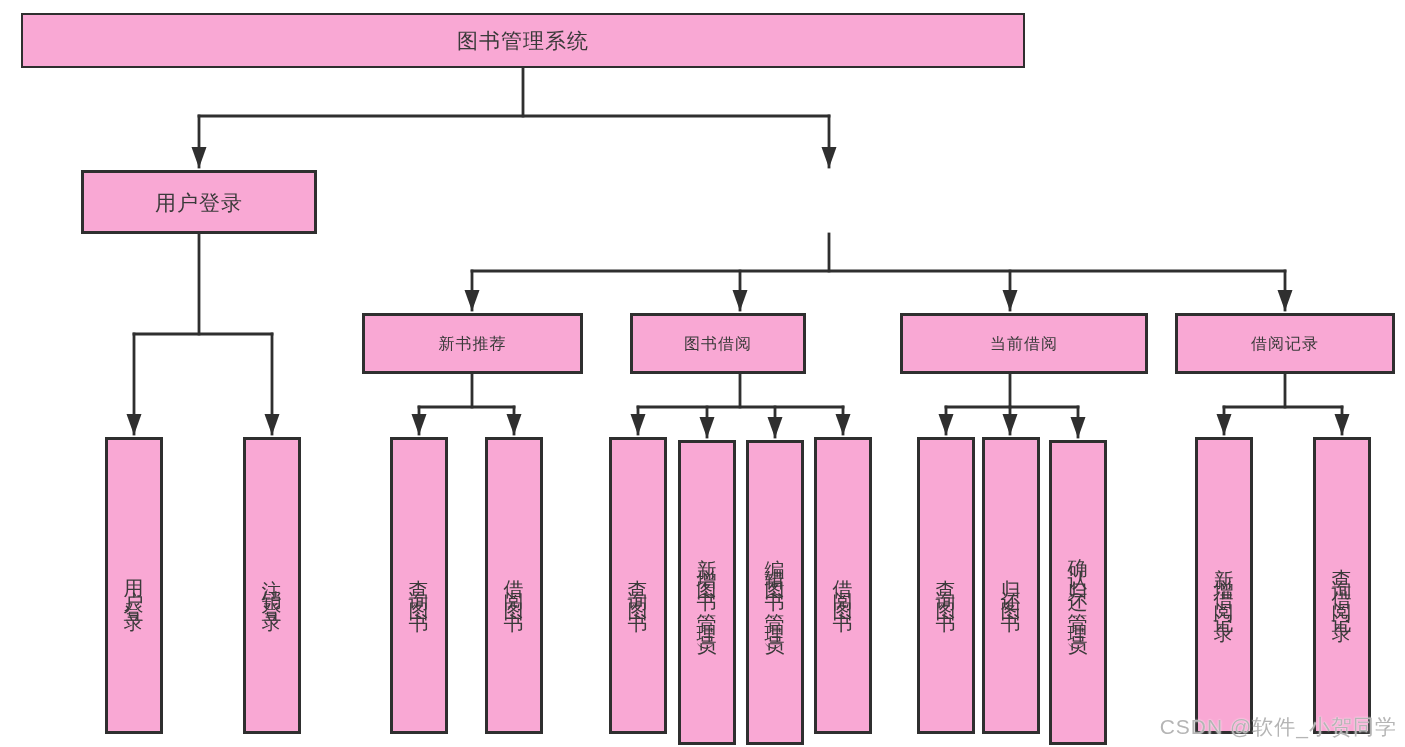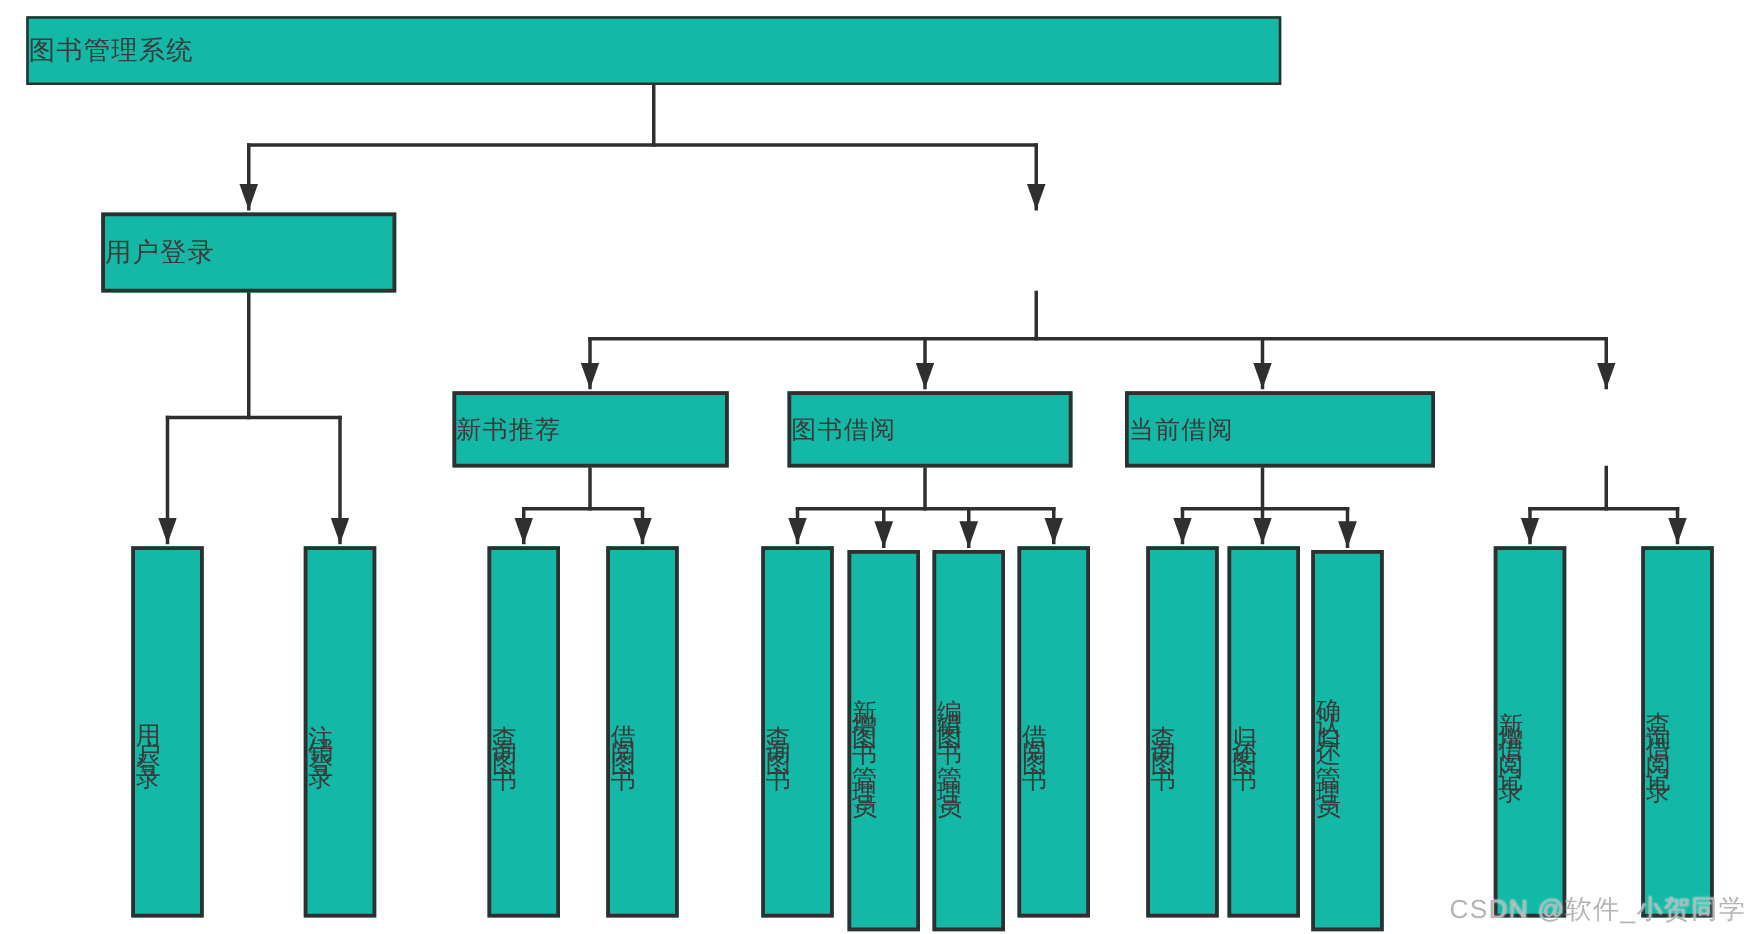--- a/index.html
+++ b/index.html
@@ -22,32 +22,33 @@
   }
   svg.edges {
     position: absolute; left: 0; top: 0;
     width: 1405px; height: 747px;
     color: var(--line);
   }
   svg.edges line { stroke: var(--line); stroke-width: 2.8; stroke-linecap: square; }
   svg.edges polygon { fill: var(--line); stroke: none; }
   .node {
     position: absolute;
-    background: #14b8a6;
+    background: #f9a8d4;
     border: 3px solid var(--line);
     color: var(--text);
     display: flex;
     align-items: center;
+    justify-content: center;
     text-align: center;
     font-size: 20px;
     line-height: 1;
   }
   .node.root { border-width: 2.5px; font-size: 21px; letter-spacing: 1px; }
   .node.lvl2 { font-size: 21px; letter-spacing: 1px; }
-  .node.lvl3 { font-size: 20px; letter-spacing: 1px; }
+  .node.lvl3 { font-size: 16px; letter-spacing: 1px; }
   .node.leaf span {
     writing-mode: vertical-rl;
     text-orientation: mixed;
     letter-spacing: 11px;
     font-size: 20px;
   }
   .watermark {
     position: absolute;
     right: 8px; bottom: 6px;
     font-size: 21px;
@@ -117,25 +118,28 @@
     <span>图书管理系统</span>
   </div>
 
   <div class="node lvl2" style="left:81px;top:170px;width:236px;height:64px">
     <span>用户登录</span>
   </div>
 
   <div class="node lvl3" style="left:362px;top:313px;width:221px;height:61px">
     <span>新书推荐</span>
   </div>
-  <div class="node lvl3" style="left:630px;top:313px;width:228px;height:61px">
+  <div class="node lvl3" style="left:630px;top:313px;width:176px;height:61px">
     <span>图书借阅</span>
   </div>
   <div class="node lvl3" style="left:900px;top:313px;width:248px;height:61px">
     <span>当前借阅</span>
+  </div>
+  <div class="node lvl3" style="left:1175px;top:313px;width:220px;height:61px">
+    <span>借阅记录</span>
   </div>
 
   <div class="node leaf" style="left:105px;top:437px;width:58px;height:297px">
     <span>用户登录</span>
   </div>
   <div class="node leaf" style="left:243px;top:437px;width:58px;height:297px">
     <span>注销登录</span>
   </div>
 
   <div class="node leaf" style="left:390px;top:437px;width:58px;height:297px">

